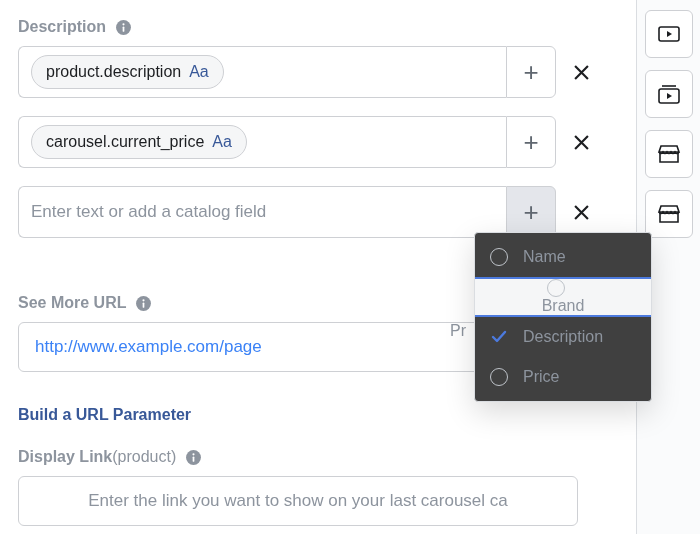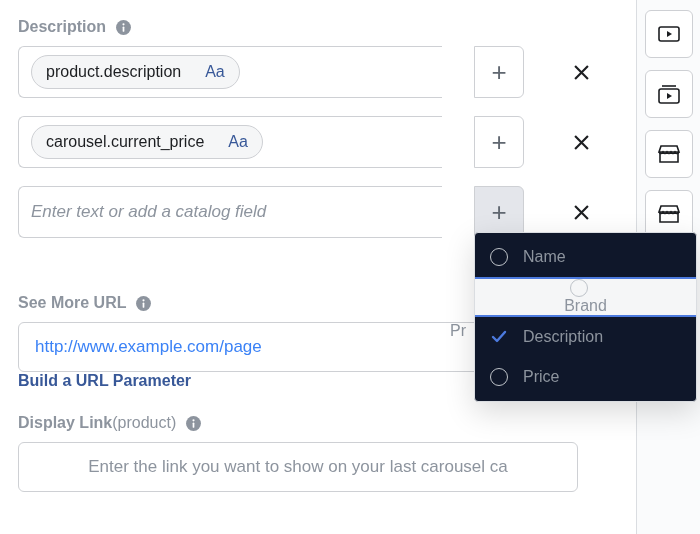--- a/index.html
+++ b/index.html
@@ -28,21 +28,20 @@
   .info-icon {
     width: 18px; height: 18px;
     margin-left: 8px;
     display: inline-flex; align-items: center; justify-content: center;
   }
   .info-icon svg { width: 17px; height: 17px; fill: #8d949e; }
   .field-row {
     display: flex;
     align-items: stretch;
     margin-bottom: 18px;
-    gap: 32px;
   }
   .token-input {
     flex: 1;
     border: 1px solid #ced0d4;
     border-radius: 6px 0 0 6px;
     border-right: none;
     display: flex;
     align-items: center;
     height: 52px;
     padding: 0 12px;
@@ -70,28 +69,27 @@
     align-items: center;
     background: #f5f6f7;
     border: 1px solid #ced0d4;
     border-radius: 22px;
     height: 34px;
     padding: 0 14px;
     font-size: 16px;
     color: #1c1e21;
   }
   .aa {
-    margin-left: 24px;
+    margin-left: 8px;
     color: #385898;
     cursor: pointer;
   }
   .placeholder-text {
     color: #8d949e;
     font-size: 17px;
-    font-style: italic;
   }
   .counter {
     text-align: right;
     font-weight: 700;
     font-size: 16px;
     margin: -6px 0 20px 0;
     padding-right: 80px;
   }
   .section-gap { height: 6px; }
   .url-input {
@@ -105,21 +103,21 @@
     display: flex; align-items: center;
   }
   .url-input input {
     border: none; outline: none; width: 100%; font-size: 17px; color: #3b82f6;
     background: transparent;
   }
   .link-like {
     color: #385898;
     font-size: 16px;
     font-weight: 600;
-    margin: 0 0 24px 0;
+    margin: 34px 0 24px 0;
     cursor: pointer;
   }
   .display-link-input {
     width: 560px;
     height: 50px;
     border: 1px solid #ced0d4;
     border-radius: 6px;
     padding: 0 14px;
     font-size: 17px;
     color: #8d949e;
@@ -151,22 +149,22 @@
     background: #fff;
     cursor: pointer;
   }
   .rail-btn svg { width: 24px; height: 24px; fill: none; stroke: #1c1e21; stroke-width: 1.6; }
 
   
   .dropdown {
     position: absolute;
     top: 232px;
     left: 474px;
-    width: 223px;
-    background: #0f172a;
+    width: 178px;
+    background: #404040;
     border: 1px solid #dadde1;
     border-radius: 4px;
     box-shadow: 0 10px 30px rgba(0,0,0,0.15);
     padding: 4px 0;
     z-index: 50;
   }
   .dd-item {
     display: flex;
     align-items: center;
     height: 40px;

